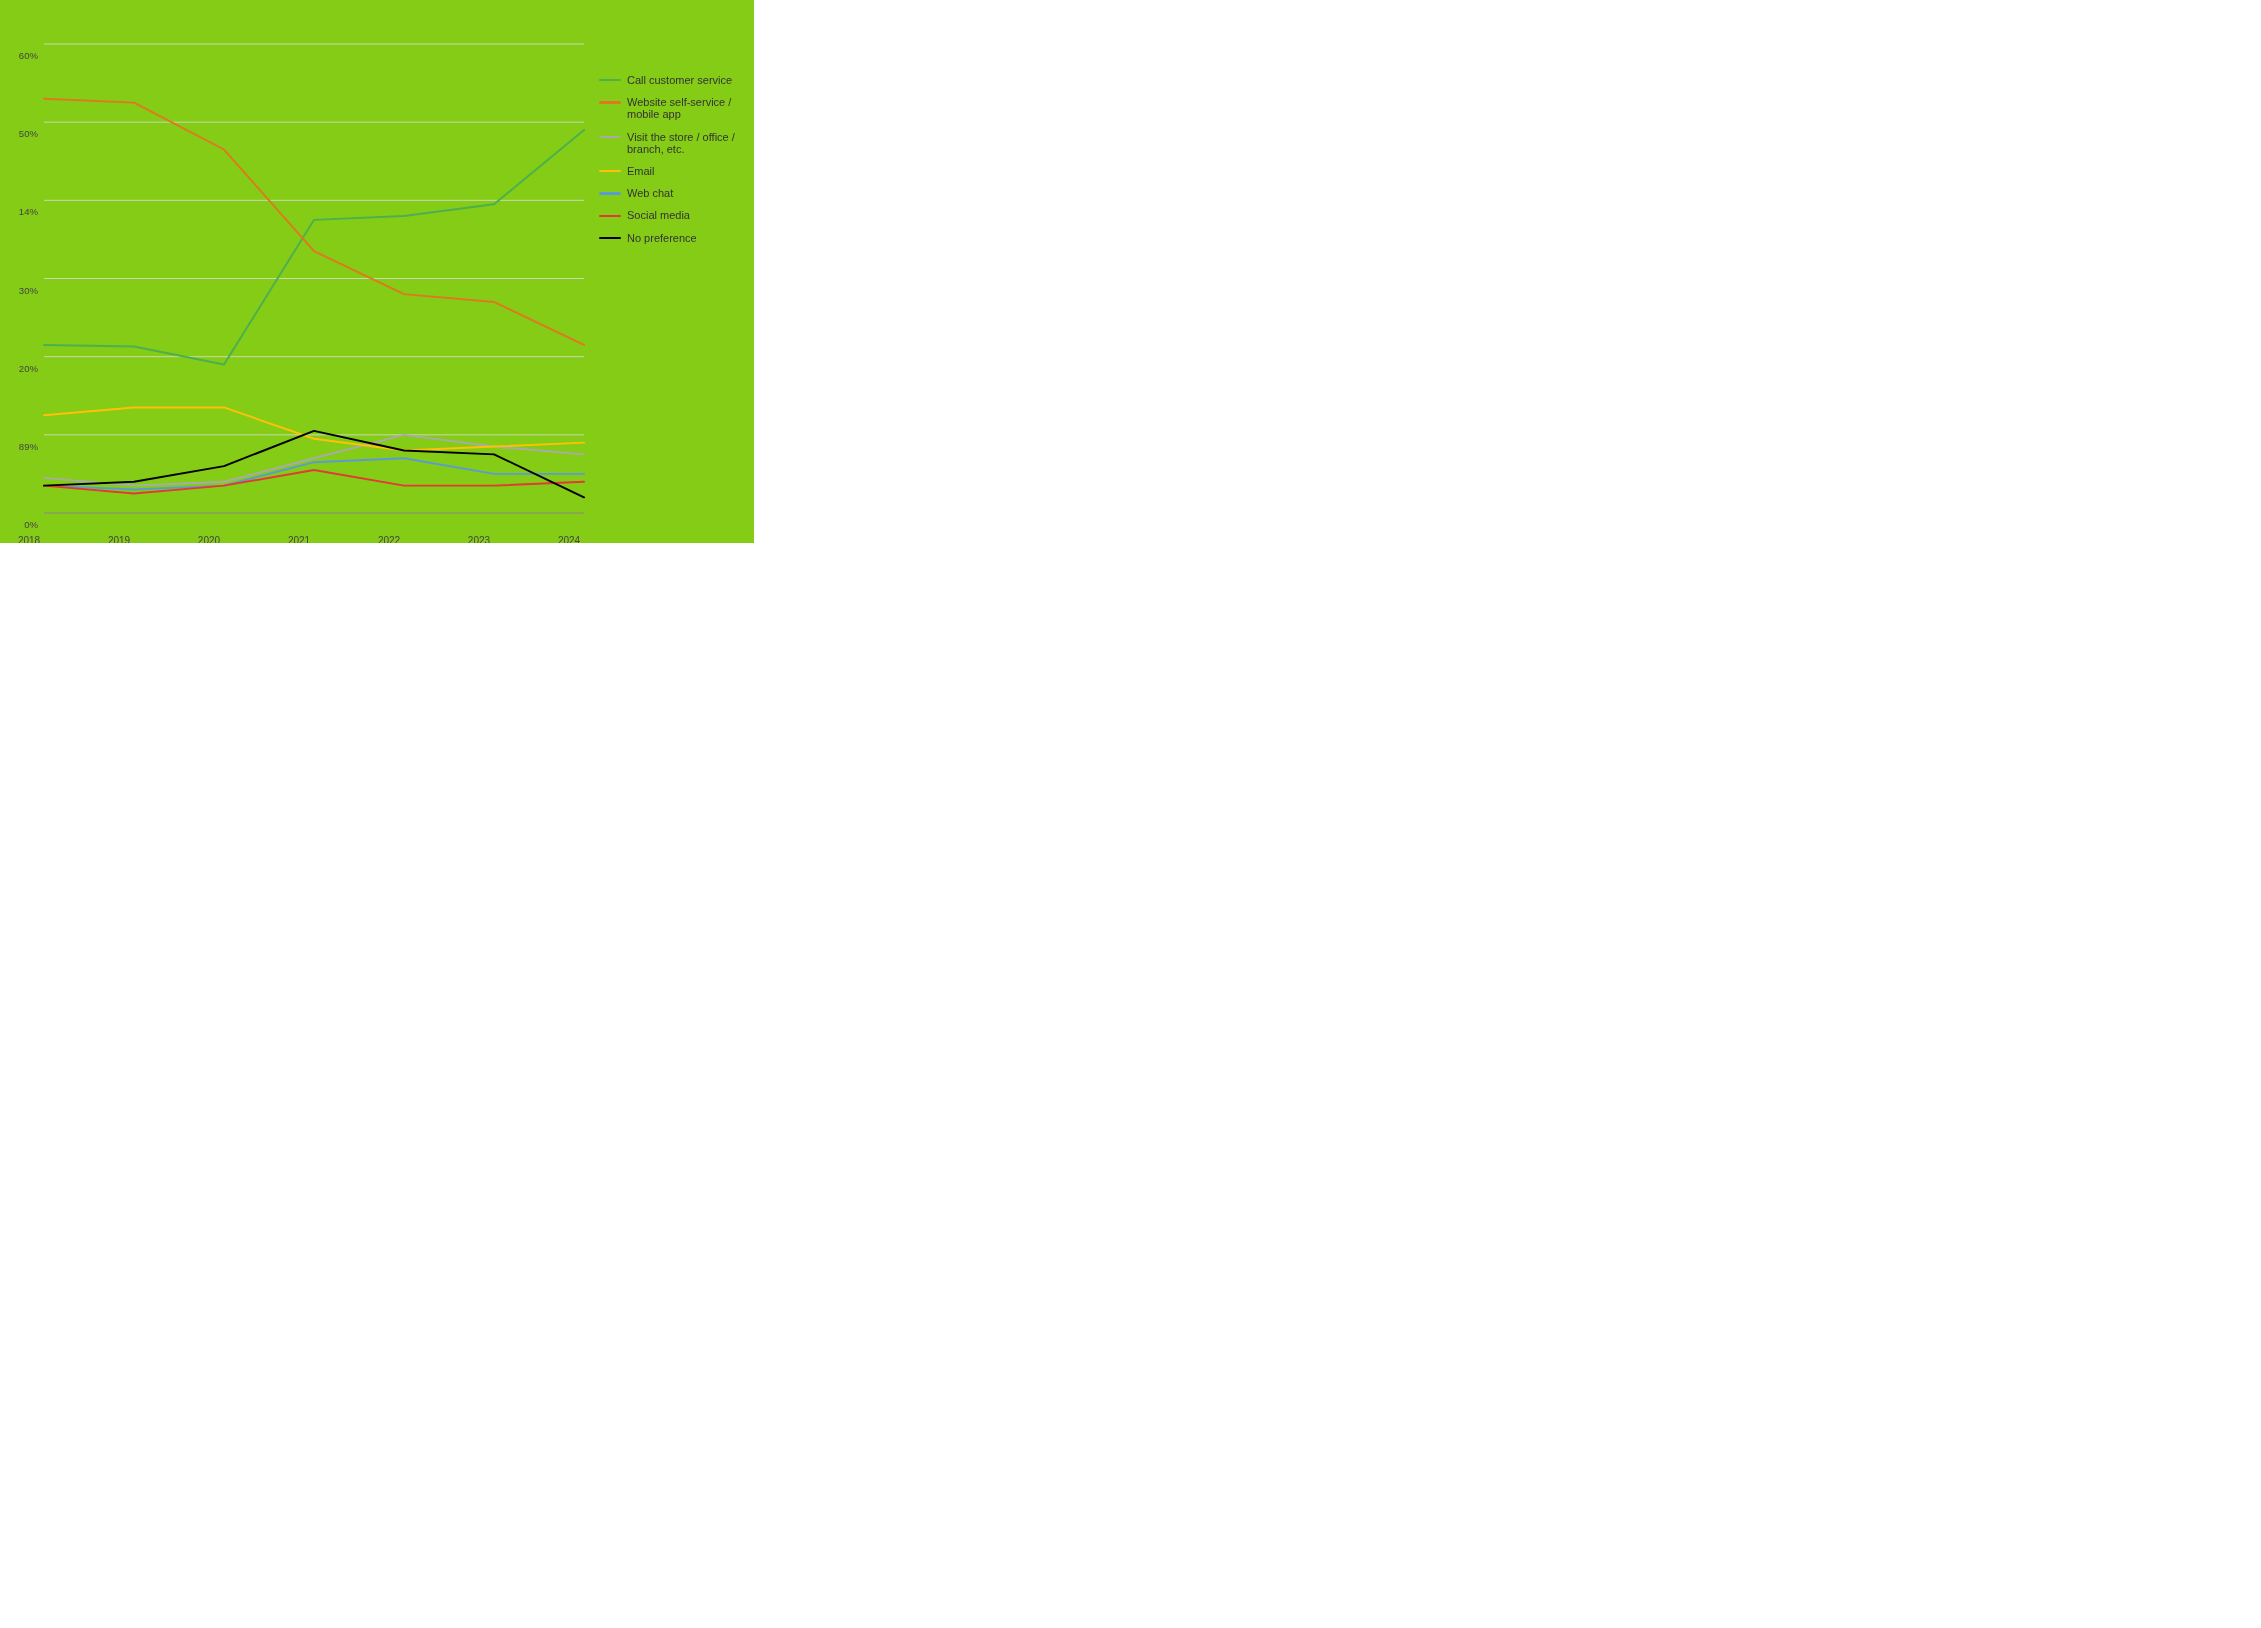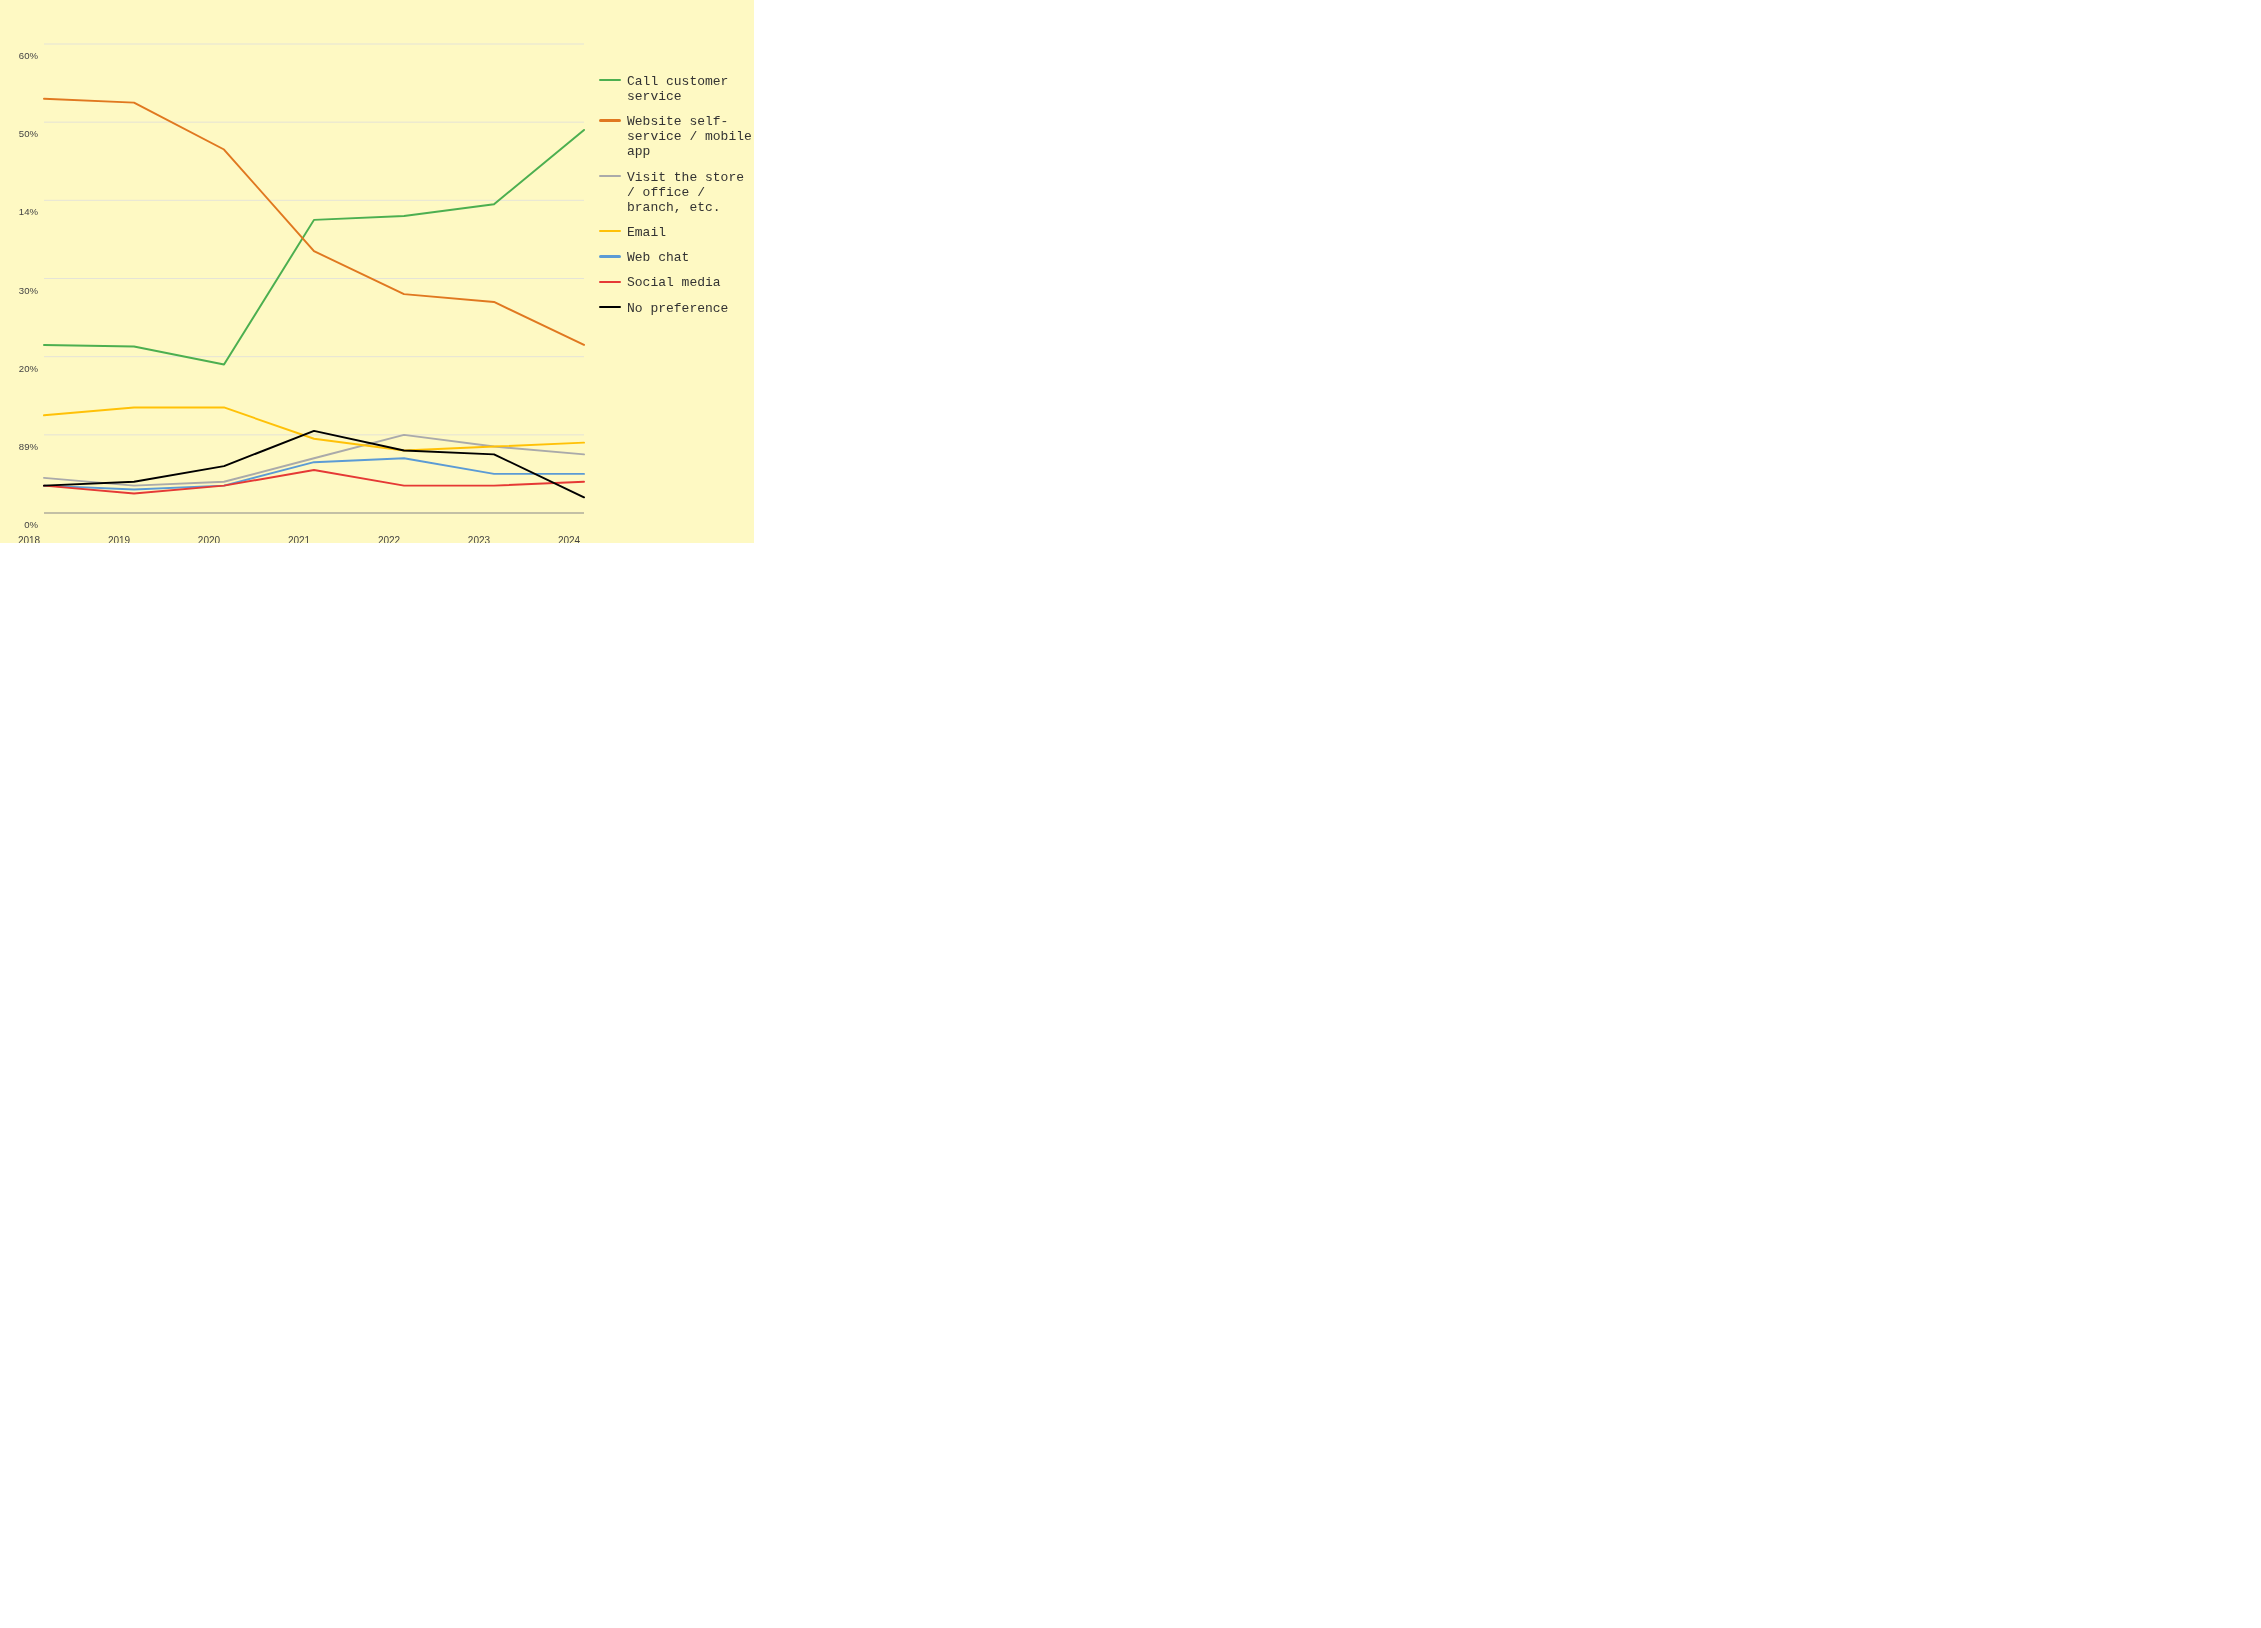--- a/index.html
+++ b/index.html
@@ -9,21 +9,21 @@
       width: 754px;
       height: 543px;
       display: flex;
       align-items: center;
       justify-content: center;
     }
     .chart-container {
       width: 754px;
       height: 543px;
       position: relative;
-      background: #fef9c3;
+      background: #84cc16;
     }
     .chart-title {
       text-align: center;
       font-size: 16.3px;
       font-weight: 400;
       color: #222;
       padding-top: 13.3px;
       letter-spacing: 0;
     }
     .chart-body {
@@ -65,23 +65,22 @@
       padding-left: 15px;
       padding-top: 30px;
       display: flex;
       flex-direction: column;
       gap: 10.3px;
     }
     .legend-item {
       display: flex;
       align-items: flex-start;
       gap: 6px;
-      font-size: 13px;
+      font-size: 11px;
       color: #333;
-      font-family: Liberation Mono, monospace;
     }
     .legend-line {
       flex-shrink: 0;
       margin-top: 5.2px;
       width: 22px;
       height: 2.2px;
       border-radius: 1.5px;
     }
     .x-axis-labels {
       position: absolute;

